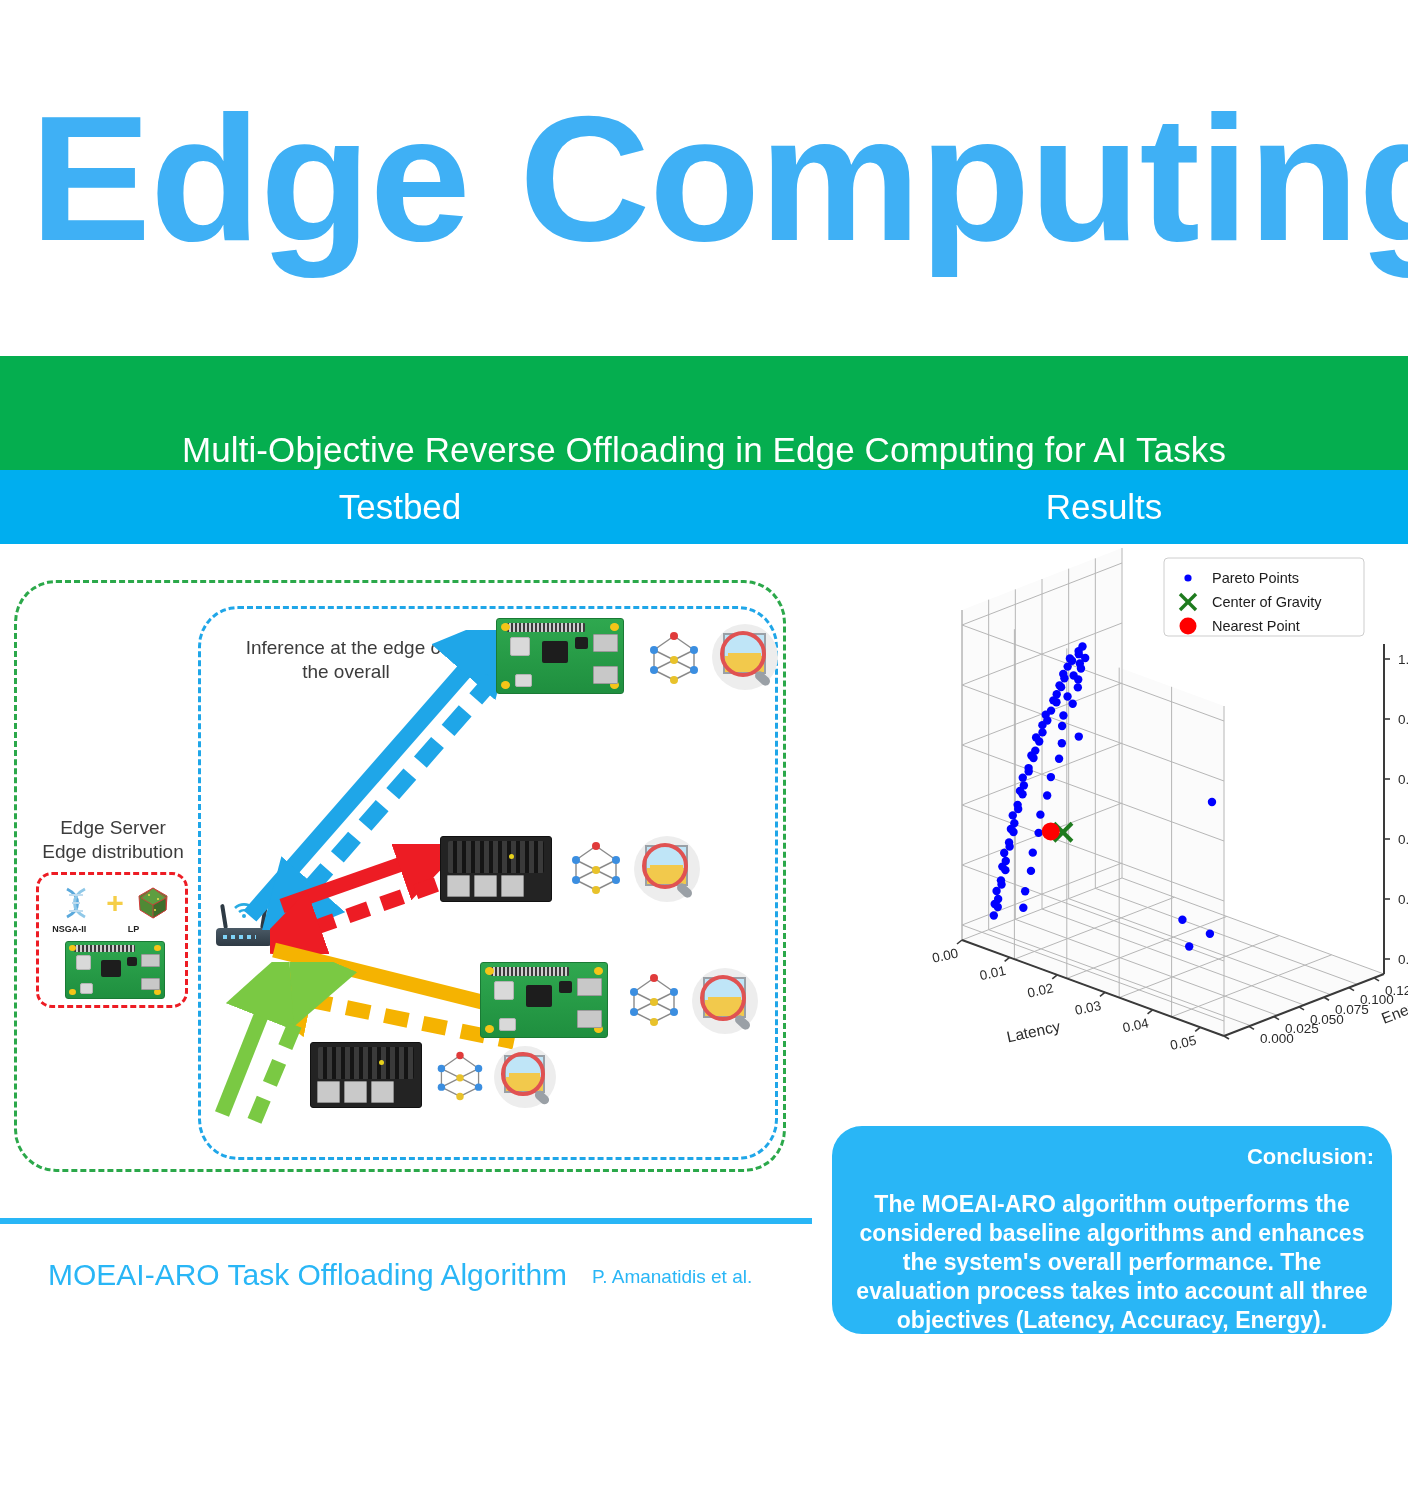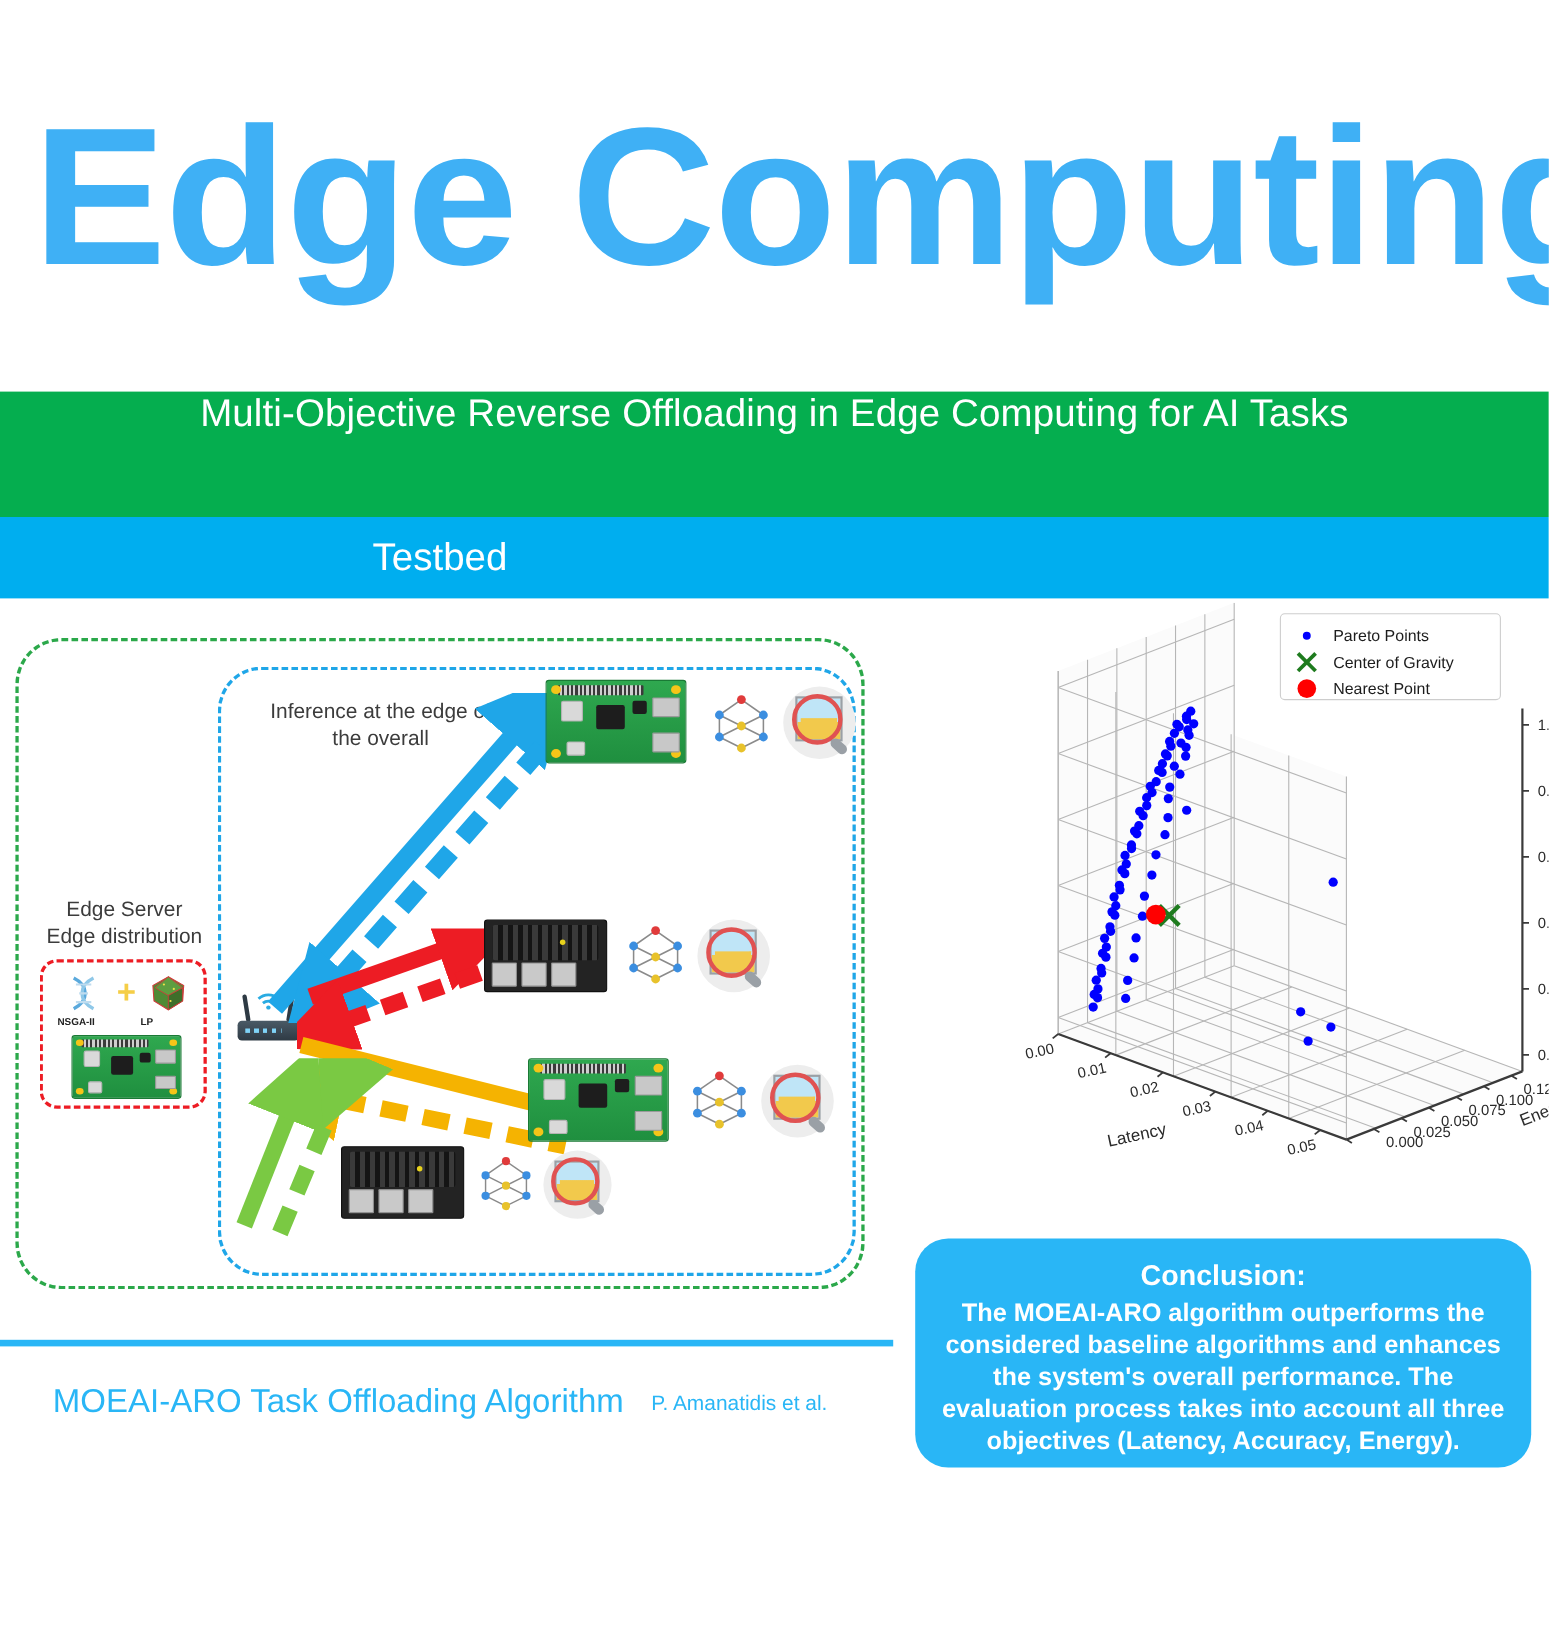--- a/index.html
+++ b/index.html
@@ -26,21 +26,21 @@
     line-height: 1;
     white-space: nowrap;
     transform: scaleX(1.02);
     transform-origin: left top;
   }
 
   
   .green-banner {
     position: absolute; left: 0; top: 356px; width: 1408px; height: 114px;
     background: #05AE4F;
-    display: flex; align-items: flex-start; justify-content: center;
+    display: flex; align-items: flex-end; justify-content: center;
   }
   .green-banner-text {
     color: #ffffff;
     font-size: 35px;
     font-weight: 400;
     text-align: center;
     letter-spacing: .1px;
   }
 
   
@@ -198,36 +198,37 @@
   .results { position:absolute; left:812px; top:548px; width:596px; height:520px; }
   .plot-svg { position:absolute; left:0; top:0; }
 
   
   .conclusion {
     position:absolute; left:832px; top:1126px; width:560px; height:208px;
     background:#29B6F6; border-radius:30px;
     padding: 18px 18px 14px 18px;
     color:#ffffff; text-align:center;
   }
-  .conclusion h3 { font-size:26px; font-weight:700; margin-bottom:4px; }
+  .conclusion h3 { font-size:22px; font-weight:700; margin-bottom:20px;text-align:right; }
   .conclusion p  { font-size:23px; font-weight:700; line-height:1.26; }
 </style>
 </head>
 <body>
 
 <div class="title-band">
   <div class="main-title">Edge Computing</div>
 </div>
 
 <div class="green-banner">
   <div class="green-banner-text">Multi-Objective Reverse Offloading in Edge Computing for AI Tasks</div>
 </div>
 
 <div class="blue-banner">
   <div class="col col-left">Testbed</div>
+  <div class="col col-right">Results</div>
 </div>
 
 <div class="testbed">
 
 
   <div class="green-dash-box"></div>
   <div class="blue-dash-box"></div>
 
   <div class="inference-label">
     <span>Inference at the edge of</span><br>

